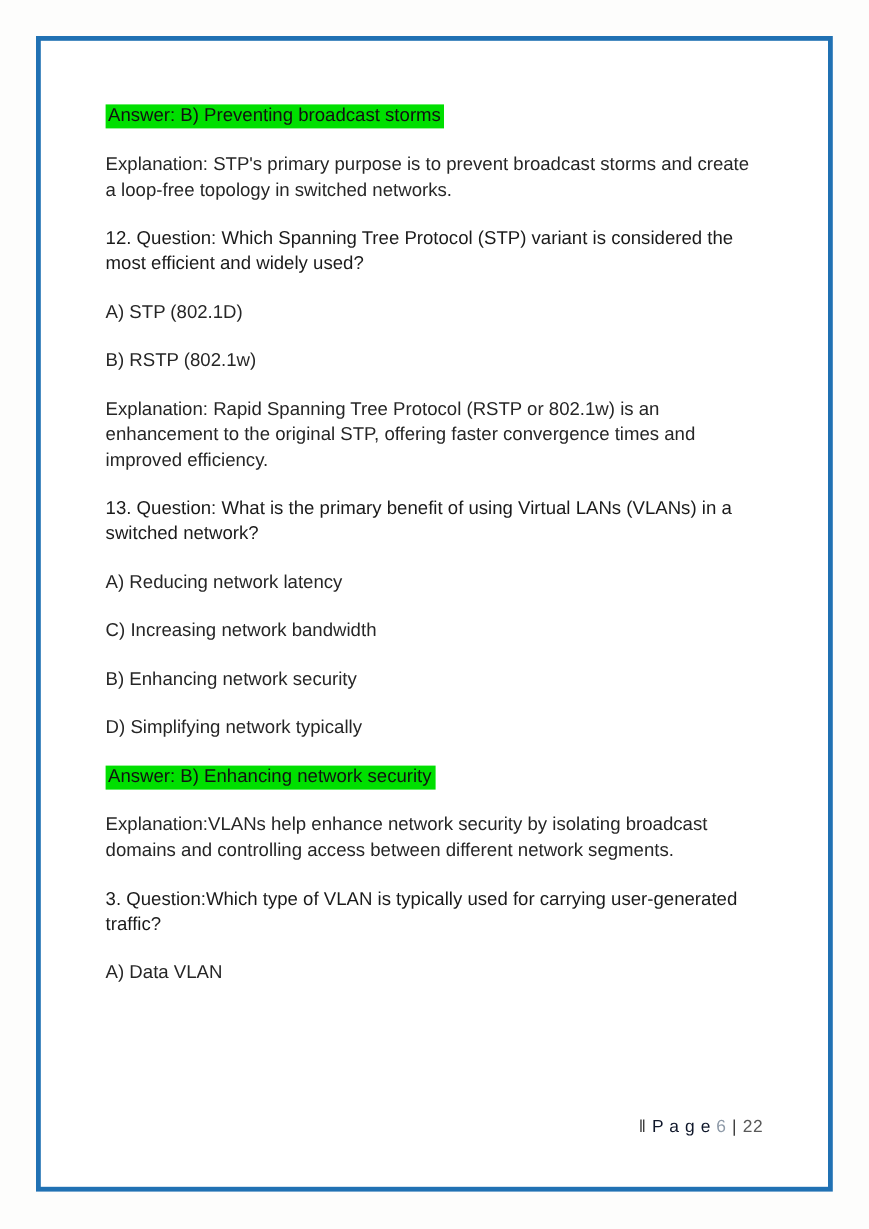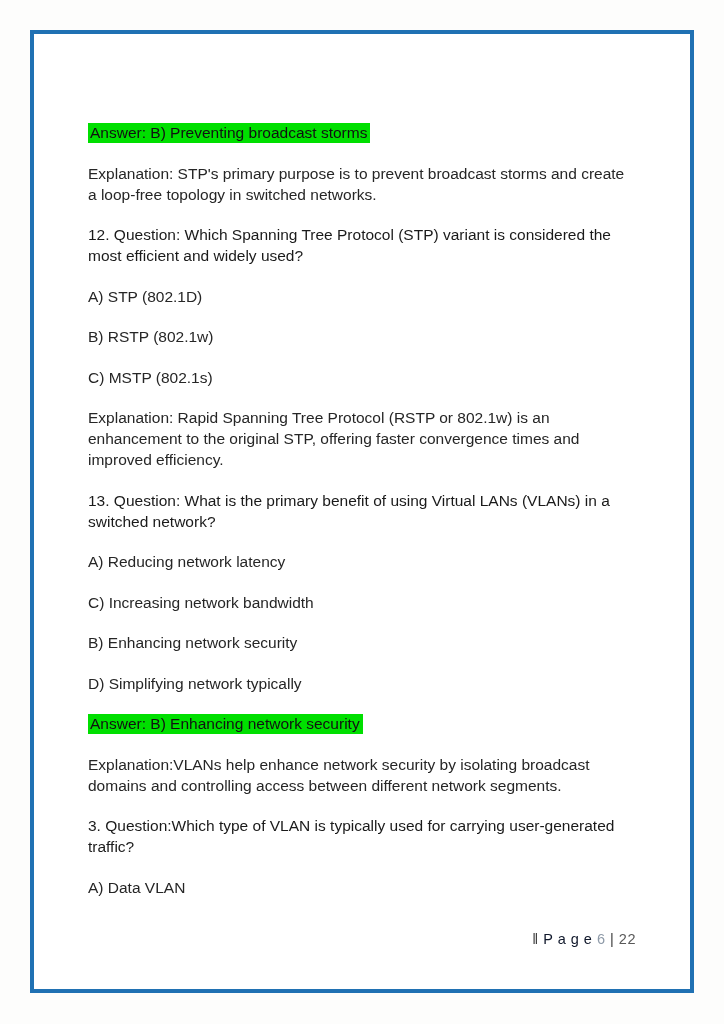--- a/index.html
+++ b/index.html
@@ -26,21 +26,20 @@
   }
   .content {
     position: absolute;
     left: 0;
     top: 0;
     right: 0;
     padding: 52px 54px 0 54px;
     color: #262626;
     font-size: 15.5px;
     line-height: 21px;
-    margin-top: 36px;
   }
   .content p {
     margin: 0 0 19.5px 0;
   }
   .question {
     font-weight: normal;
     color: #1a1a1a;
   }
   .hl {
     background: #00df00;
@@ -67,21 +66,20 @@
   <div class="content">
 
     <p class="answer"><span class="hl">Answer: B) Preventing broadcast storms</span></p>
 
     <p class="para">Explanation: STP's primary purpose is to prevent broadcast storms and create a loop-free topology in switched networks.</p>
 
     <p class="question">12. Question: Which Spanning Tree Protocol (STP) variant is considered the most efficient and widely used?</p>
 
     <p class="option">A) STP (802.1D)</p>
     <p class="option">B) RSTP (802.1w)</p>
-    <p class="option">C) MSTP (802.1s)</p>
 
 
     <p class="para">Explanation: Rapid Spanning Tree Protocol (RSTP or 802.1w) is an enhancement to the original STP, offering faster convergence times and improved efficiency.</p>
 
     <p class="question">13. Question: What is the primary benefit of using Virtual LANs (VLANs) in a switched network?</p>
 
     <p class="option">A) Reducing network latency</p>
     <p class="option">C) Increasing network bandwidth</p>
     <p class="option">B) Enhancing network security</p>
     <p class="option">D) Simplifying network typically</p>

